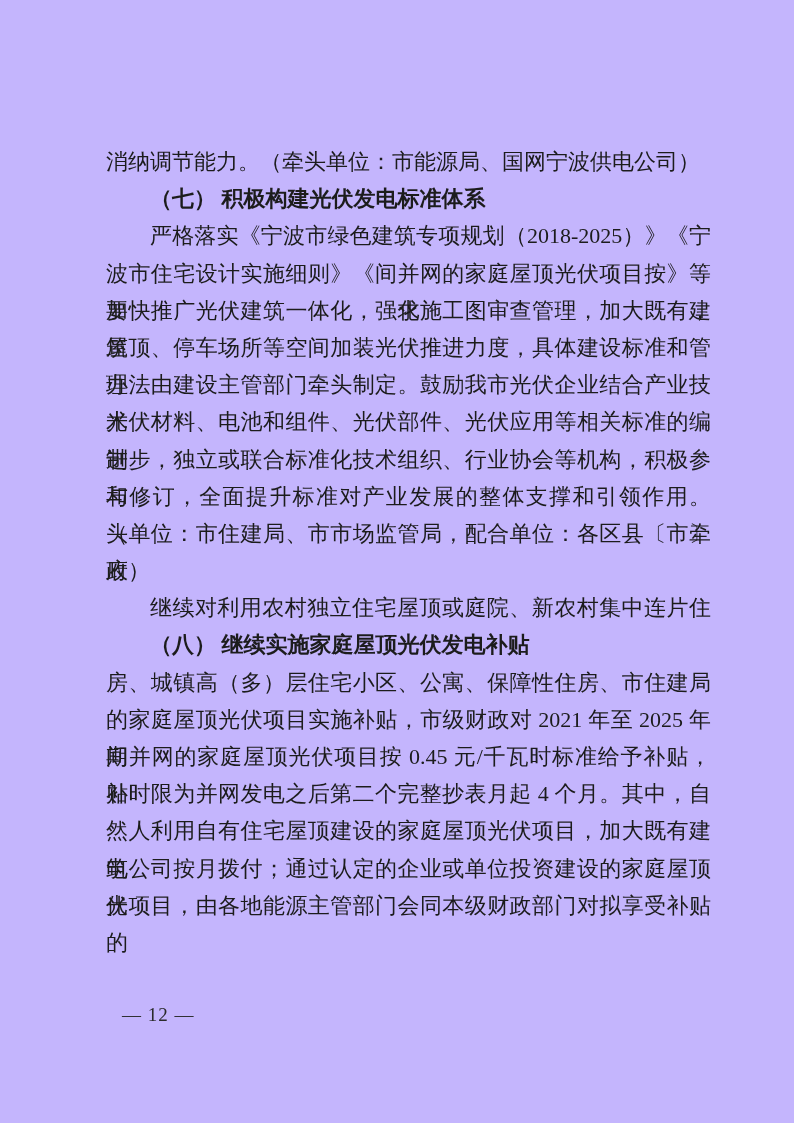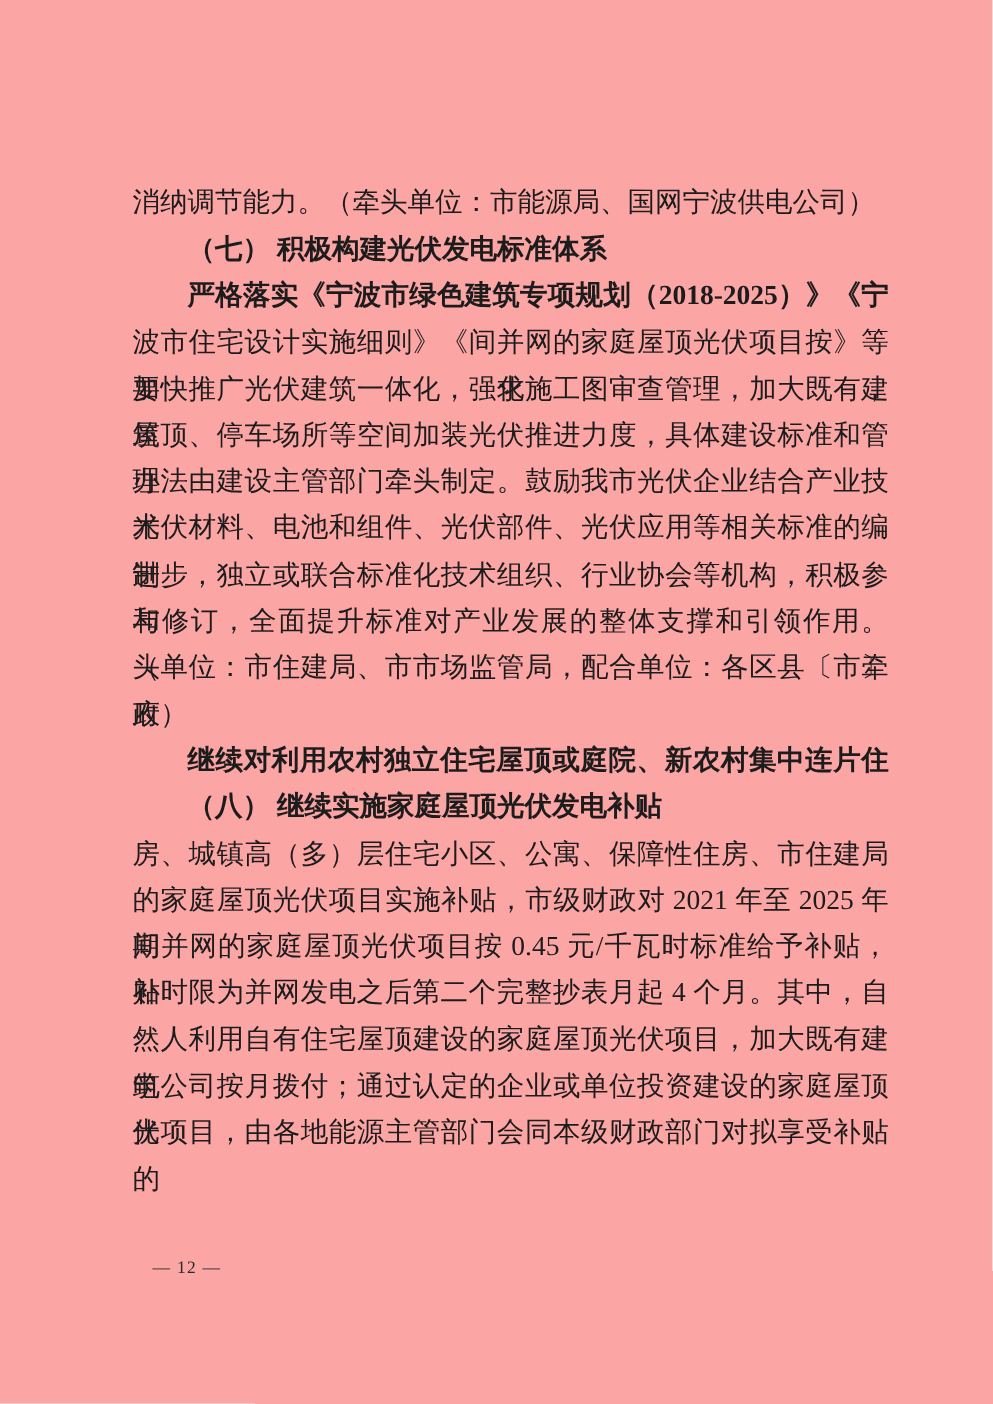--- a/index.html
+++ b/index.html
@@ -4,21 +4,21 @@
 <style>
   html, body {
     margin: 0;
     padding: 0;
     background: #ffffff;
   }
   .page {
     position: relative;
     width: 794px;
     height: 1123px;
-    background: #fca5a5;
+    background: #c4b5fd;
     overflow: hidden;
     font-family: "Liberation Serif", "DejaVu Serif", serif;
     color: #1c1c1c;
   }
   .text-block {
     position: absolute;
     left: 106px;
     top: 143px;
     width: 605px;
   }
@@ -40,32 +40,31 @@
   
   .jleft {
     text-align: left;
   }
   
   .indent {
     padding-left: 44px;
   }
   .indent.jfull {
     width: 561px;
-    font-weight: bold;
   }
   .heading {
     font-weight: 700;
   }
   .page-footer {
     position: absolute;
     left: 122px;
     top: 1000px;
     height: 30px;
     line-height: 30px;
-    font-size: 14px;
+    font-size: 19px;
     color: #2a2a2a;
     letter-spacing: 1px;
   }
 </style>
 </head>
 <body>
 
 <div class="page">
   <div class="text-block">
     <div class="line jleft">消纳调节能力。（牵头单位：市能源局、国网宁波供电公司）</div>

